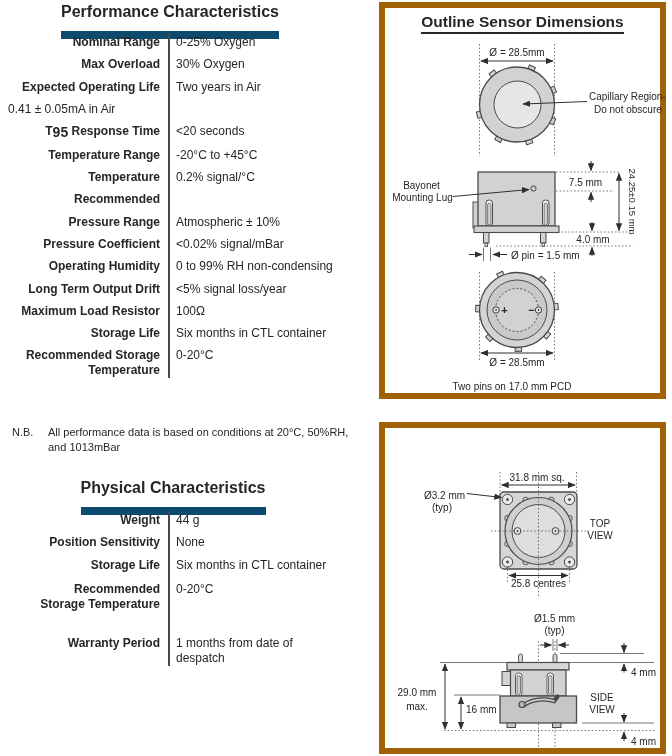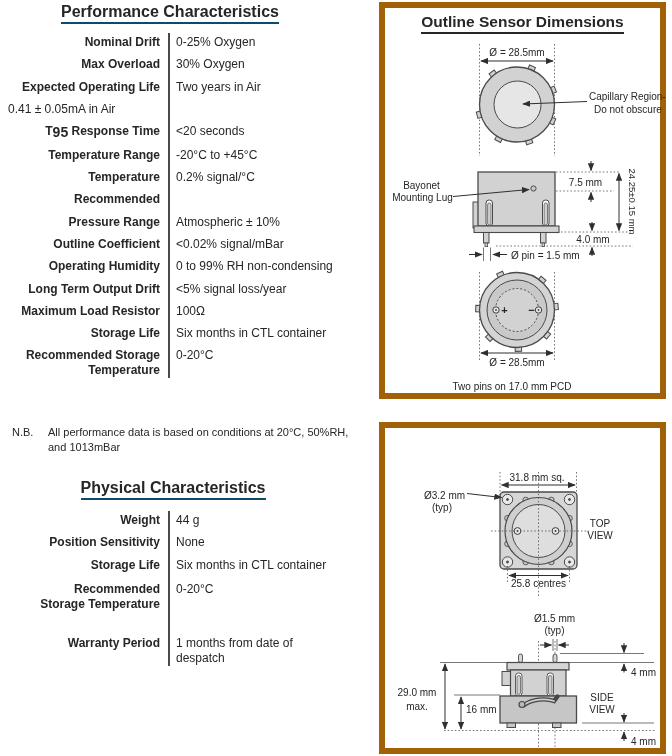--- a/index.html
+++ b/index.html
@@ -1,19 +1,19 @@
 <!DOCTYPE html>
 <html><head>
 <meta charset="utf-8">
 <style>
   html,body{margin:0;padding:0;background:#fff;}
   #page{position:relative;width:672px;height:756px;background:#ffffff;overflow:hidden;
         font-family:"Liberation Sans","DejaVu Sans",sans-serif;color:#262626;}
   .sec-title{position:absolute;text-align:center;font-weight:bold;font-size:16px;}
-  .sec-title span{display:inline-block;border-bottom:2px solid #0c4a6e;padding-bottom:1px;text-align:right;}
+  .sec-title span{display:inline-block;border-bottom:8px solid #0c4a6e;padding-bottom:10px;text-align:right;}
   .dtable{position:absolute;display:flex;flex-direction:column;}
   .dtable::before{content:'';position:absolute;left:168px;top:2px;bottom:2px;width:2px;background:#4a4a4a;}
   .trow{display:flex;line-height:22.35px;font-size:12px;}
   .trow.tall{line-height:15px;padding-top:3px;padding-bottom:2px;}
   .trow.mt13{margin-top:19px;}
   .lbl{width:168px;box-sizing:border-box;padding-right:8px;text-align:right;font-weight:bold;white-space:pre-line;}
   .val{padding-left:8px;white-space:pre-line;}
   .sub{font-size:14px;vertical-align:-2px;font-weight:bold;}
   #nb{position:absolute;left:12px;top:425px;display:flex;font-size:11px;line-height:14.5px;}
   #nb .nb-prefix{width:36px;flex:none;}
@@ -33,21 +33,21 @@
 <body>
 
 <div id="page">
 
   <div class="sec-title" style="left:0;top:3px;width:340px;">
     <span>Performance Characteristics</span>
   </div>
 
   <div class="dtable" style="left:0;top:31px;width:372px;">
     <div class="trow">
-        <div class="lbl">Nominal Drift</div>
+        <div class="lbl">Nominal Range</div>
         <div class="val">0-25% Oxygen</div>
       </div>
     <div class="trow">
         <div class="lbl">Max Overload</div>
         <div class="val">30% Oxygen</div>
       </div>
     <div class="trow">
         <div class="lbl">Expected Operating Life</div>
         <div class="val">Two years in Air</div>
       </div>
@@ -64,21 +64,21 @@
       </div>
     <div class="trow">
         <div class="lbl">Temperature Recommended</div>
         <div class="val">0.2% signal/°C</div>
       </div>
     <div class="trow">
         <div class="lbl">Pressure Range</div>
         <div class="val">Atmospheric ± 10%</div>
       </div>
     <div class="trow">
-        <div class="lbl">Outline Coefficient</div>
+        <div class="lbl">Pressure Coefficient</div>
         <div class="val">&lt;0.02% signal/mBar</div>
       </div>
     <div class="trow">
         <div class="lbl">Operating Humidity</div>
         <div class="val">0 to 99% RH non-condensing</div>
       </div>
     <div class="trow">
         <div class="lbl">Long Term Output Drift</div>
         <div class="val">&lt;5% signal loss/year</div>
       </div>

